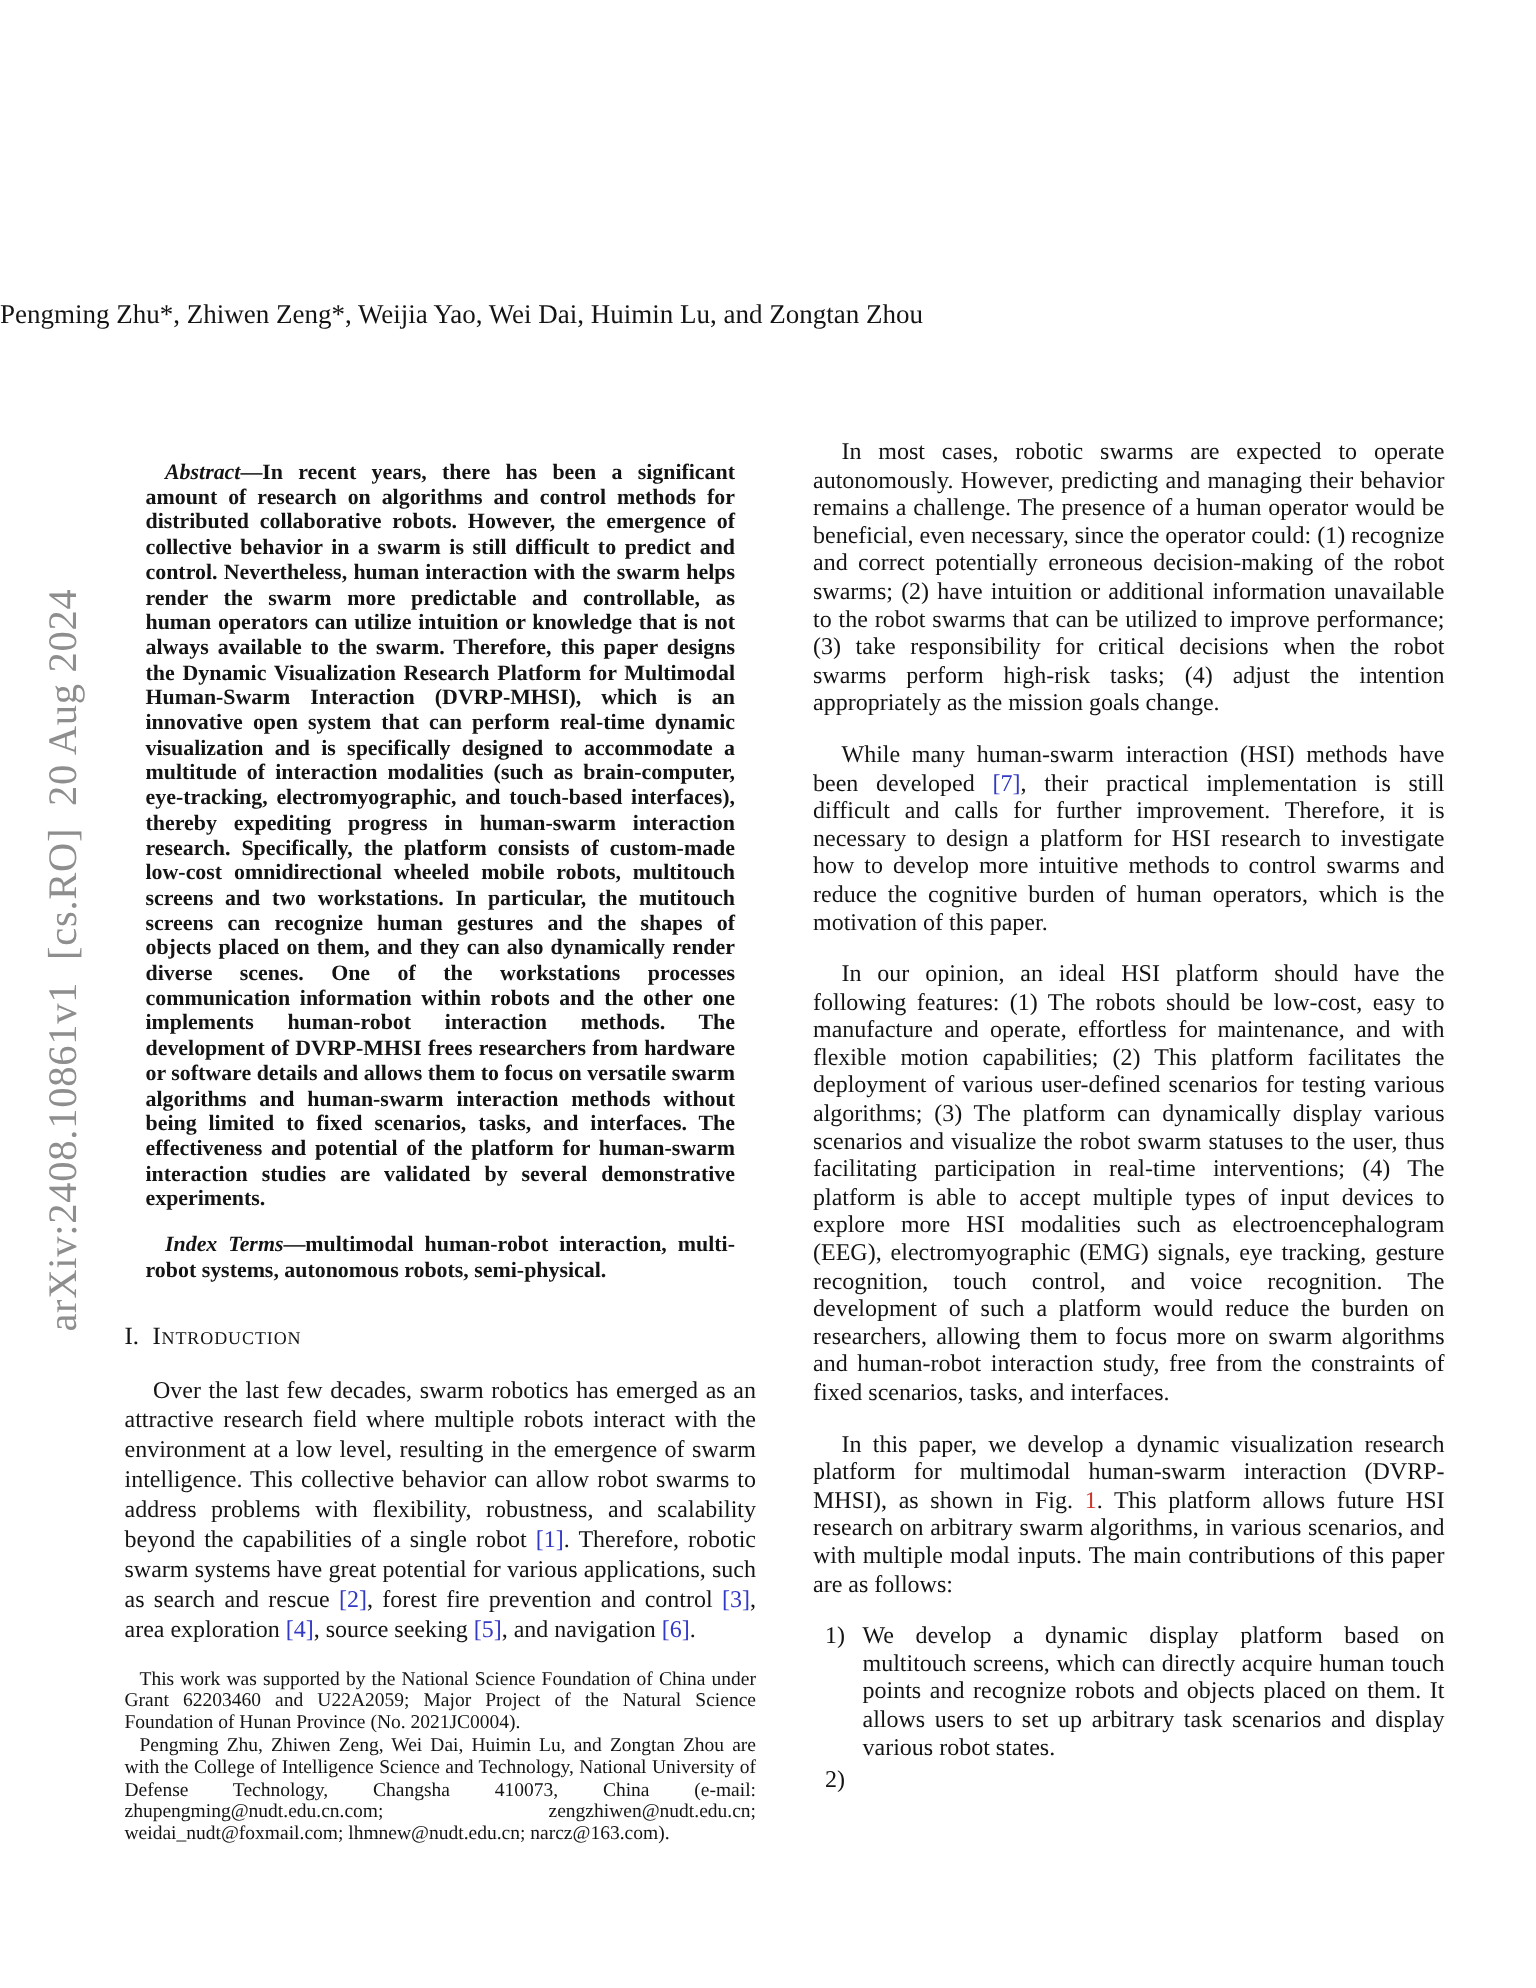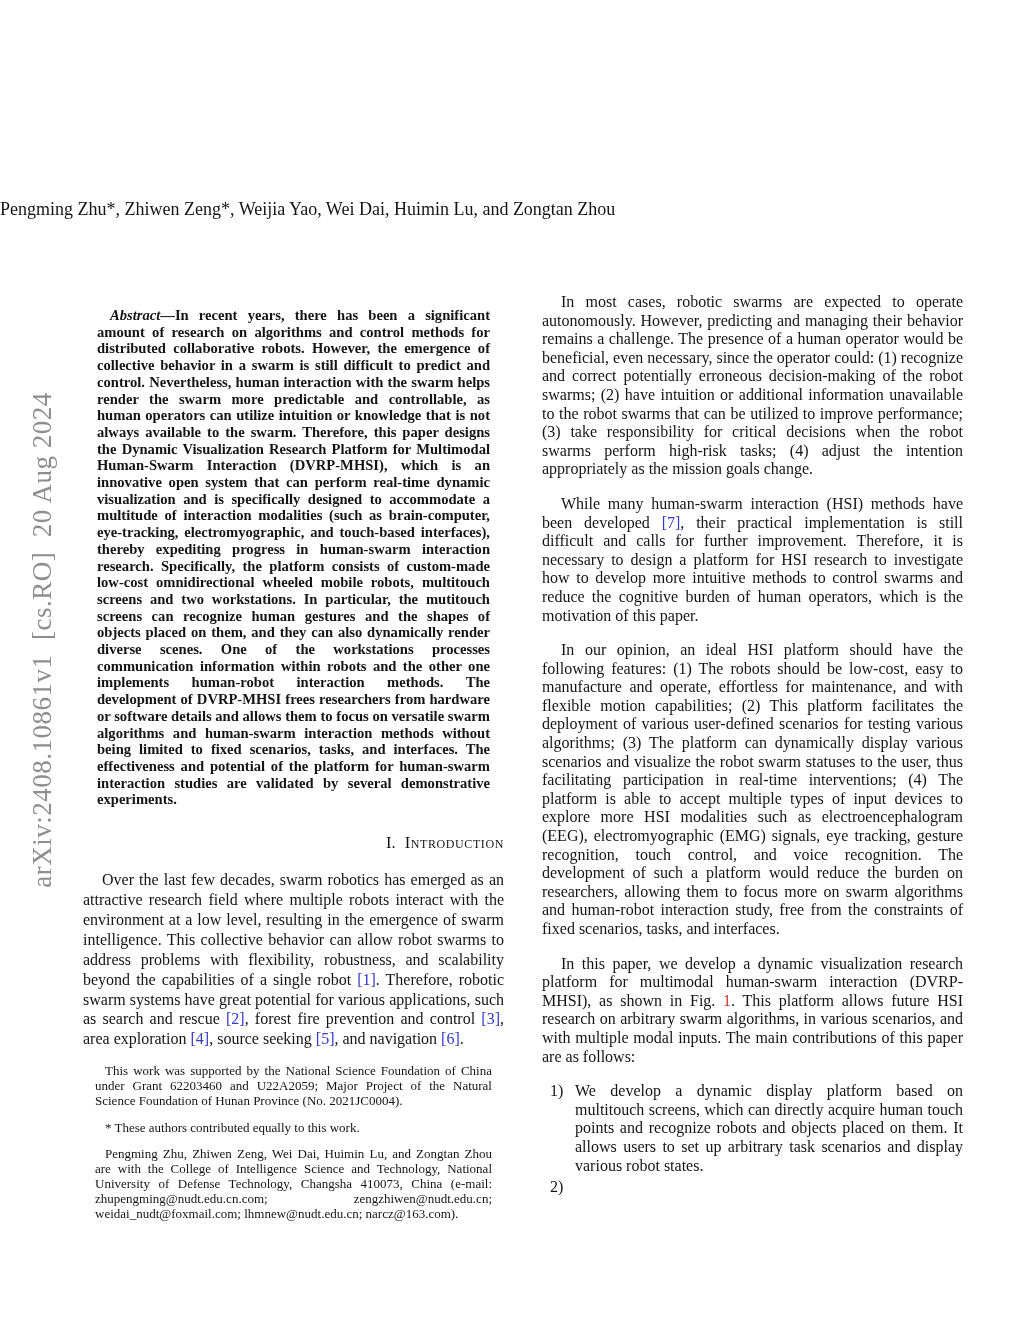--- a/index.html
+++ b/index.html
@@ -59,42 +59,42 @@
     font-size: 14.6px;
     line-height: 16.7px;
     text-indent: 13px;
     margin: 14px;
   }
   .index-terms { margin-top: 12px; }
   .lead-label { font-style: italic; }
 
   .section-heading {
     margin-top: 25px;
-    text-align: right;
+    text-align: left;
     text-indent: 0;
     font-size: 16.5px;
     font-variant: small-caps;
     letter-spacing: 0.6px;
     font-weight: normal;
   }
   .section-heading .sec-num { margin-right: 9px; letter-spacing: 0; }
 
   .intro-para {
     margin: 17px 0 0 0;
     font-size: 16px;
     line-height: 19.9px;
     text-indent: 19px;
   }
 
   .footnotes {
     margin-top: 15px;
     font-size: 13px;
     line-height: 14.8px;
   }
-  .footnotes p { margin: 12px; text-indent: 10px; }
+  .footnotes p { margin: 0; text-indent: 10px; }
 
   .body-para {
     margin: 0 0 16px 0;
     font-size: 16px;
     line-height: 18.6px;
     text-indent: 19px;
   }
 
   .contrib-list { margin-top: 2px; }
   .contrib-item {
@@ -117,28 +117,28 @@
   <div class="arxiv-banner">arXiv:2408.10861v1  [cs.RO]  20 Aug 2024</div>
 
   <div class="paper-title">
   </div>
 
   <div class="paper-authors">Pengming Zhu*, Zhiwen Zeng*, Weijia Yao, Wei Dai, Huimin Lu, and Zongtan Zhou</div>
 
   <div class="col col-left">
     <p class="abstract"><span class="lead-label">Abstract</span><span>—In recent years, there has been a significant amount of research on algorithms and control methods for distributed collaborative robots. However, the emergence of collective behavior in a swarm is still difficult to predict and control. Nevertheless, human interaction with the swarm helps render the swarm more predictable and controllable, as human operators can utilize intuition or knowledge that is not always available to the swarm. Therefore, this paper designs the Dynamic Visualization Research Platform for Multimodal Human-Swarm Interaction (DVRP-MHSI), which is an innovative open system that can perform real-time dynamic visualization and is specifically designed to accommodate a multitude of interaction modalities (such as brain-computer, eye-tracking, electromyographic, and touch-based interfaces), thereby expediting progress in human-swarm interaction research. Specifically, the platform consists of custom-made low-cost omnidirectional wheeled mobile robots, multitouch screens and two workstations. In particular, the mutitouch screens can recognize human gestures and the shapes of objects placed on them, and they can also dynamically render diverse scenes. One of the workstations processes communication information within robots and the other one implements human-robot interaction methods. The development of DVRP-MHSI frees researchers from hardware or software details and allows them to focus on versatile swarm algorithms and human-swarm interaction methods without being limited to fixed scenarios, tasks, and interfaces. The effectiveness and potential of the platform for human-swarm interaction studies are validated by several demonstrative experiments.</span></p>
 
+    <p class="index-terms"><span class="lead-label">Index Terms</span><span>—multimodal human-robot interaction, multi-robot systems, autonomous robots, semi-physical.</span></p>
 
     <div class="section-heading"><span class="sec-num">I.</span><span>Introduction</span></div>
 
     <p class="intro-para">Over the last few decades, swarm robotics has emerged as an attractive research field where multiple robots interact with the environment at a low level, resulting in the emergence of swarm intelligence. This collective behavior can allow robot swarms to address problems with flexibility, robustness, and scalability beyond the capabilities of a single robot <span class="cite">[1]</span>. Therefore, robotic swarm systems have great potential for various applications, such as search and rescue <span class="cite">[2]</span>, forest fire prevention and control <span class="cite">[3]</span>, area exploration <span class="cite">[4]</span>, source seeking <span class="cite">[5]</span>, and navigation <span class="cite">[6]</span>.</p>
 
     <div class="footnotes">
       <p>This work was supported by the National Science Foundation of China under Grant 62203460 and U22A2059; Major Project of the Natural Science Foundation of Hunan Province (No. 2021JC0004).</p>
-      <p>* These authors contributed equally to this work.</p>
       <p>Pengming Zhu, Zhiwen Zeng, Wei Dai, Huimin Lu, and Zongtan Zhou are with the College of Intelligence Science and Technology, National University of Defense Technology, Changsha 410073, China (e-mail: zhupengming@nudt.edu.cn.com; zengzhiwen@nudt.edu.cn; weidai_nudt@foxmail.com; lhmnew@nudt.edu.cn; narcz@163.com).</p>
     </div>
   </div>
 
   <div class="col col-right">
     <p class="body-para">In most cases, robotic swarms are expected to operate autonomously. However, predicting and managing their behavior remains a challenge. The presence of a human operator would be beneficial, even necessary, since the operator could: (1) recognize and correct potentially erroneous decision-making of the robot swarms; (2) have intuition or additional information unavailable to the robot swarms that can be utilized to improve performance; (3) take responsibility for critical decisions when the robot swarms perform high-risk tasks; (4) adjust the intention appropriately as the mission goals change.</p>
     <p class="body-para">While many human-swarm interaction (HSI) methods have been developed <span class="cite">[7]</span>, their practical implementation is still difficult and calls for further improvement. Therefore, it is necessary to design a platform for HSI research to investigate how to develop more intuitive methods to control swarms and reduce the cognitive burden of human operators, which is the motivation of this paper.</p>
     <p class="body-para">In our opinion, an ideal HSI platform should have the following features: (1) The robots should be low-cost, easy to manufacture and operate, effortless for maintenance, and with flexible motion capabilities; (2) This platform facilitates the deployment of various user-defined scenarios for testing various algorithms; (3) The platform can dynamically display various scenarios and visualize the robot swarm statuses to the user, thus facilitating participation in real-time interventions; (4) The platform is able to accept multiple types of input devices to explore more HSI modalities such as electroencephalogram (EEG), electromyographic (EMG) signals, eye tracking, gesture recognition, touch control, and voice recognition. The development of such a platform would reduce the burden on researchers, allowing them to focus more on swarm algorithms and human-robot interaction study, free from the constraints of fixed scenarios, tasks, and interfaces.</p>
     <p class="body-para">In this paper, we develop a dynamic visualization research platform for multimodal human-swarm interaction (DVRP-MHSI), as shown in Fig. <span class="figref">1</span>. This platform allows future HSI research on arbitrary swarm algorithms, in various scenarios, and with multiple modal inputs. The main contributions of this paper are as follows:</p>
 

